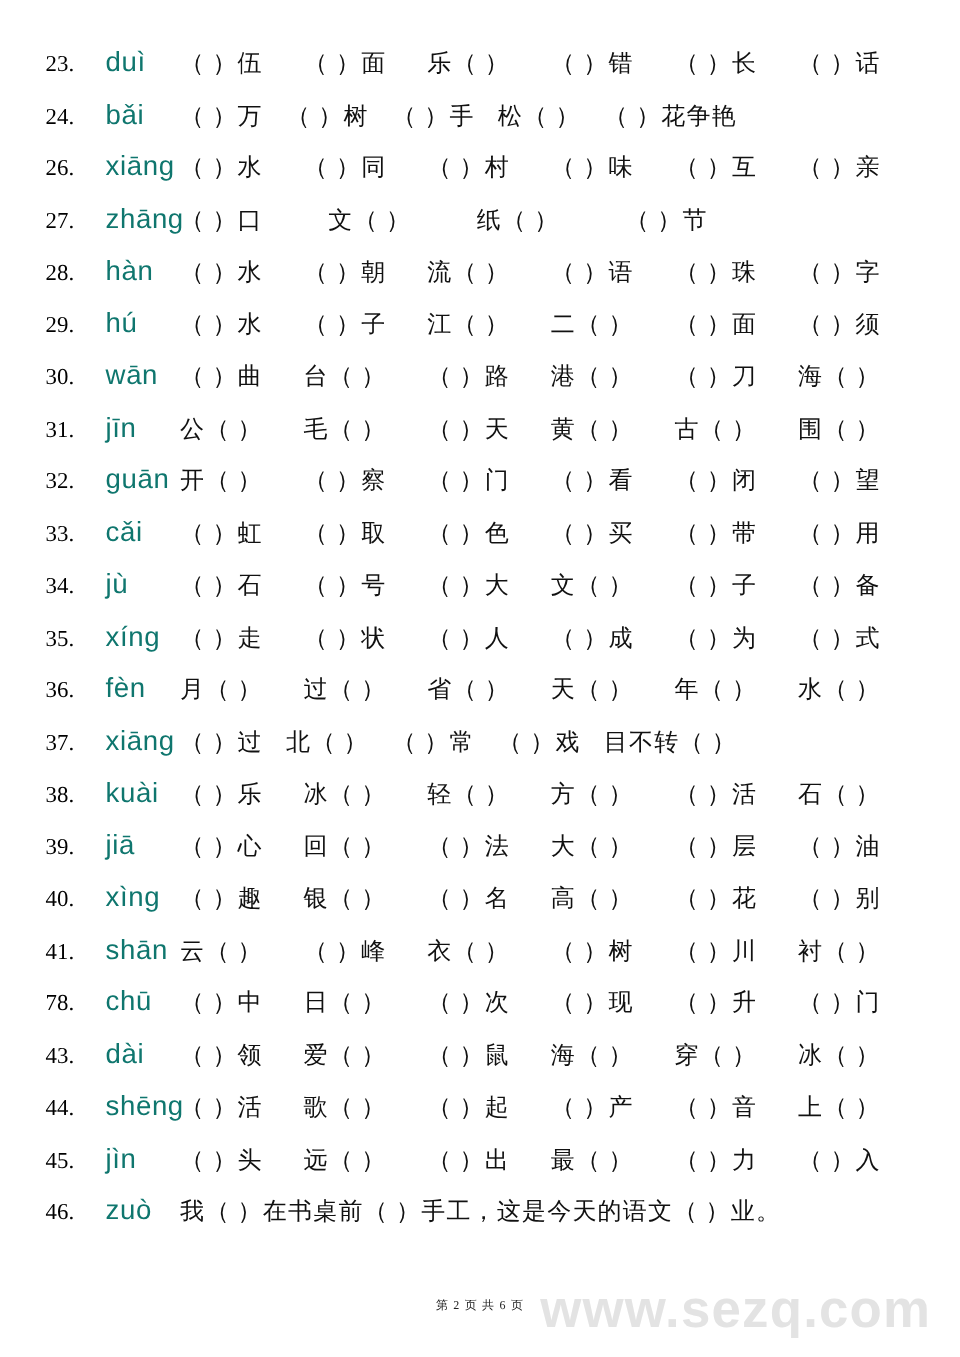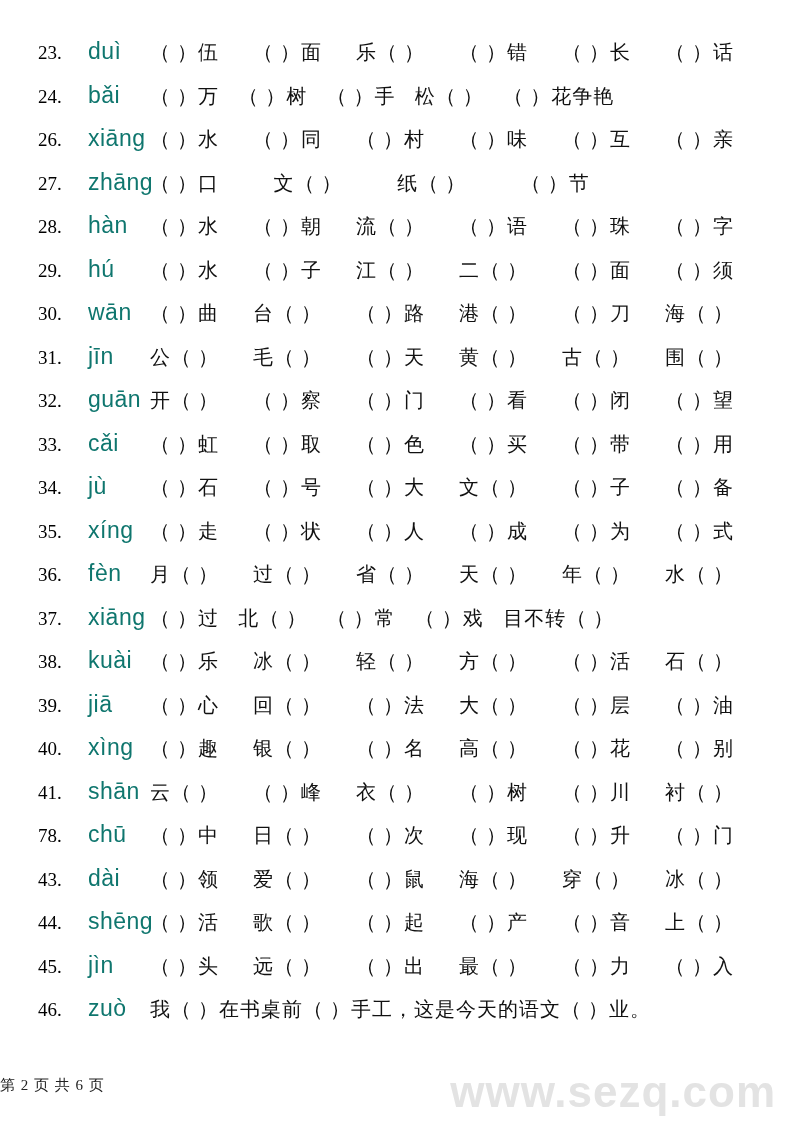--- a/index.html
+++ b/index.html
@@ -70,22 +70,22 @@
     font-size: 20px;
     color: #111;
     letter-spacing: 1px;
     flex: 1 1 auto;
   }
   .footer {
     position: absolute;
     left: 0;
     bottom: 36px;
     width: 800px;
-    text-align: left;
-    font-size: 15px;
+    text-align: center;
+    font-size: 10px;
     color: #222;
     font-family: "Liberation Serif", serif;
     letter-spacing: 1px;
   }
   .watermark {
     position: absolute;
     right: 24px;
     bottom: 14px;
     font-size: 44px;
     font-family: "Liberation Sans", sans-serif;

